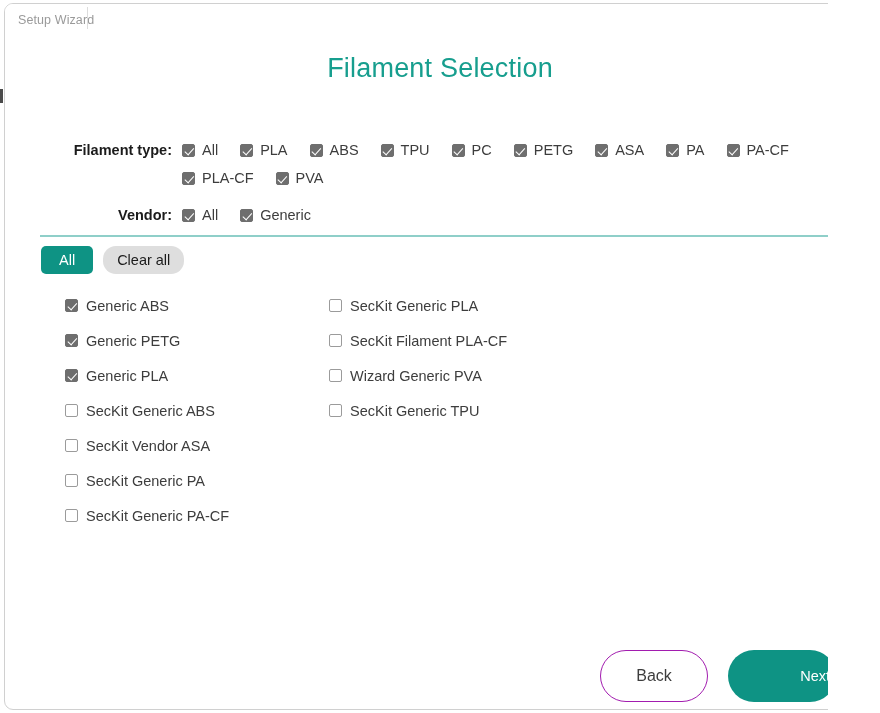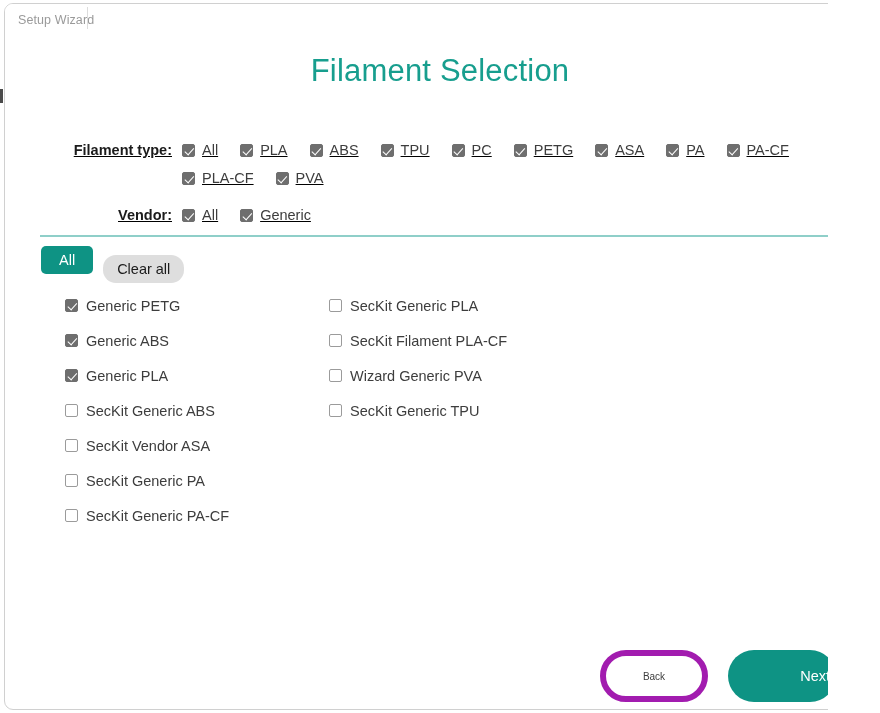--- a/index.html
+++ b/index.html
@@ -67,35 +67,34 @@
     background: #4a4a4a;
   }
 
   
   .page-title {
     position: absolute;
     left: 0;
     top: 53px;
     width: 880px;
     text-align: center;
-    font-size: 31px;
+    font-size: 27px;
     color: #179e8e;
     font-weight: 400;
     letter-spacing: .2px;
   }
 
   
   .filters { position: absolute; left: 0; top: 133px; width: 880px; }
 
   .filter-row {
     position: relative;
     display: flex;
     align-items: flex-start;
     min-height: 35px;
-    text-decoration: underline;
   }
   .filter-label {
     width: 182px;
     text-align: right;
     padding-right: 10px;
     font-size: 14.5px;
     font-weight: bold;
     color: #1b1b1b;
     padding-top: 9px;
     flex: 0 0 auto;
@@ -179,21 +178,20 @@
   .btn-clear {
     background: #dedede;
     color: #1b1b1b;
     font-size: 14.5px;
     border: none;
     border-radius: 13px;
     padding: 5px 14px;
     height: 28px;
     line-height: 18px;
     cursor: pointer;
-    margin-top: 9px;
   }
 
   
   .profile-cols {
     position: absolute;
     left: 0;
     top: 288px;
     width: 880px;
     display: flex;
   }
@@ -224,24 +222,24 @@
     width: 880px;
     display: flex;
     justify-content: flex-end;
     gap: 20px;
     padding-right: 44px;
   }
   .btn-back {
     width: 108px;
     height: 52px;
     border-radius: 26px;
-    border: 6px solid #a21caf;
+    border: 1px solid #a21caf;
     background: #ffffff;
     color: #3d3d3d;
-    font-size: 10px;
+    font-size: 16px;
     cursor: pointer;
   }
   .btn-next {
     width: 108px;
     height: 52px;
     border-radius: 26px;
     border: none;
     background: #0e9384;
     color: #ffffff;
     font-size: 14.5px;
@@ -334,25 +332,25 @@
 
   <div class="seg-row">
     <button class="btn-all">All</button>
     <button class="btn-clear">Clear all</button>
   </div>
 
   <div class="profile-cols">
     <div class="col left" id="profile-col-left">
         <label class="profile-item">
           <span class="cbox on"></span>
+          <span class="lbl">Generic ABS</span>
+        </label>
+        <label class="profile-item">
+          <span class="cbox on"></span>
           <span class="lbl">Generic PETG</span>
-        </label>
-        <label class="profile-item">
-          <span class="cbox on"></span>
-          <span class="lbl">Generic ABS</span>
         </label>
         <label class="profile-item">
           <span class="cbox on"></span>
           <span class="lbl">Generic PLA</span>
         </label>
         <label class="profile-item">
           <span class="cbox off"></span>
           <span class="lbl">SecKit Generic ABS</span>
         </label>
         <label class="profile-item">

